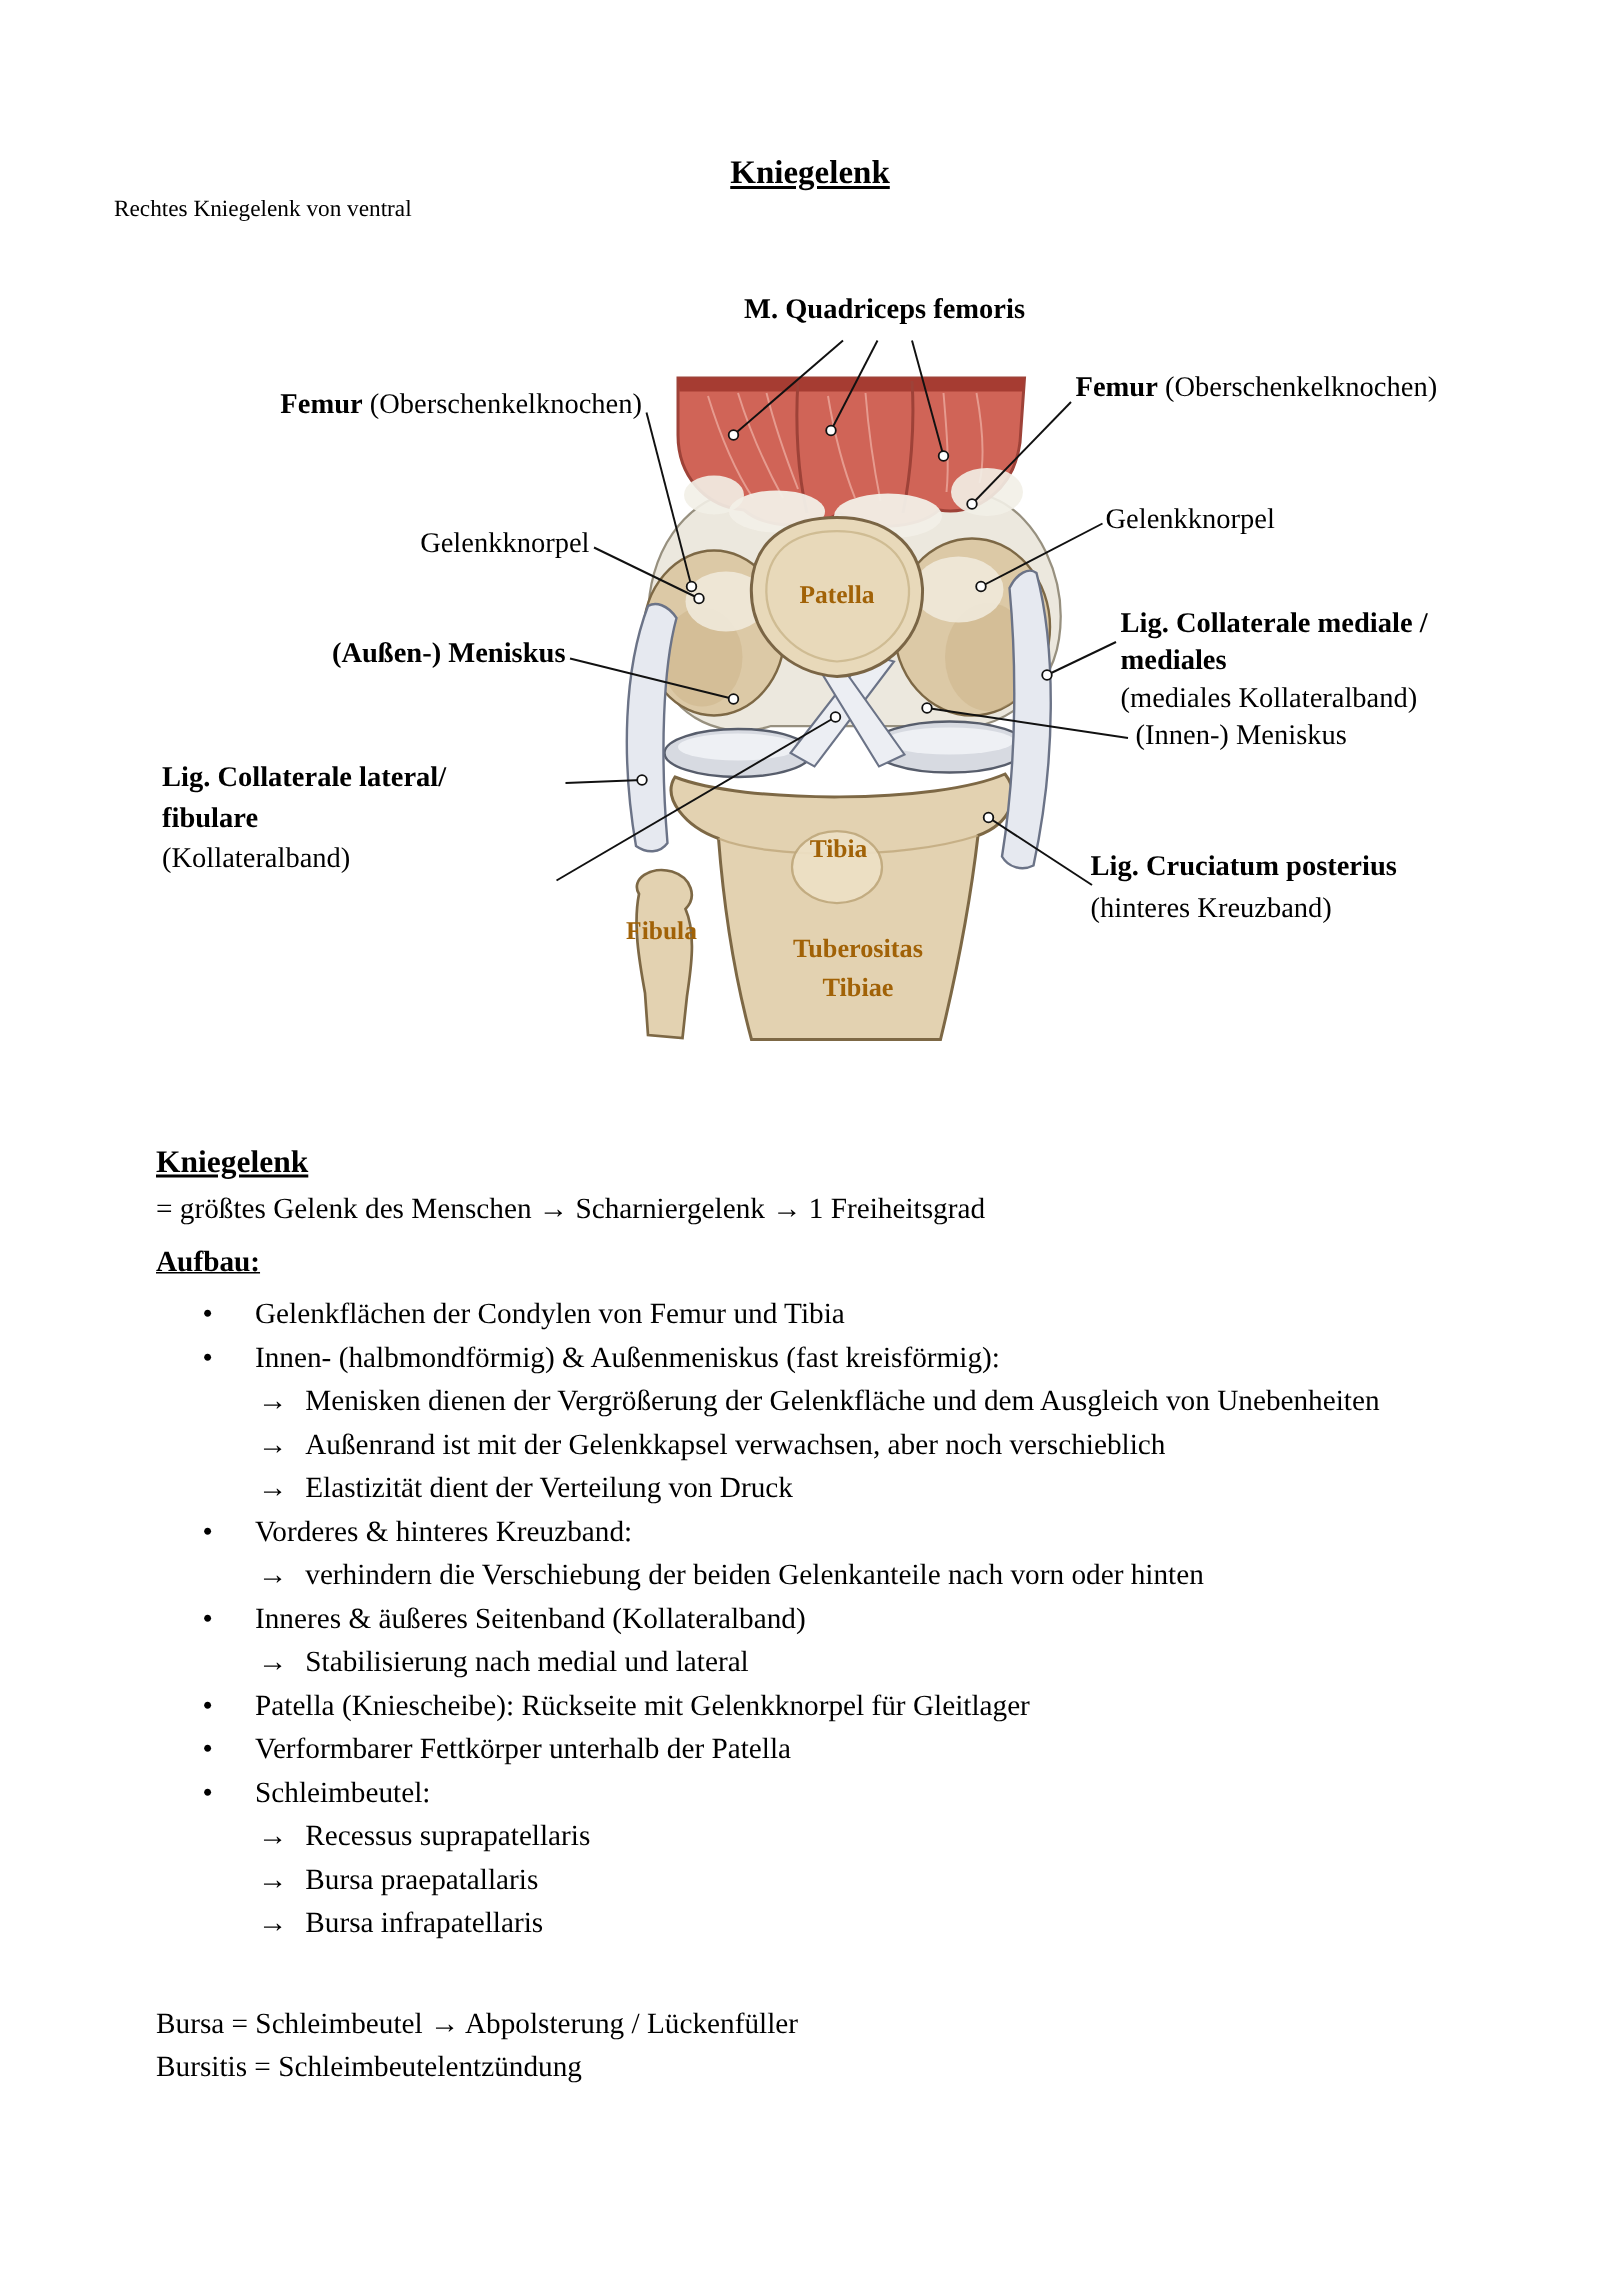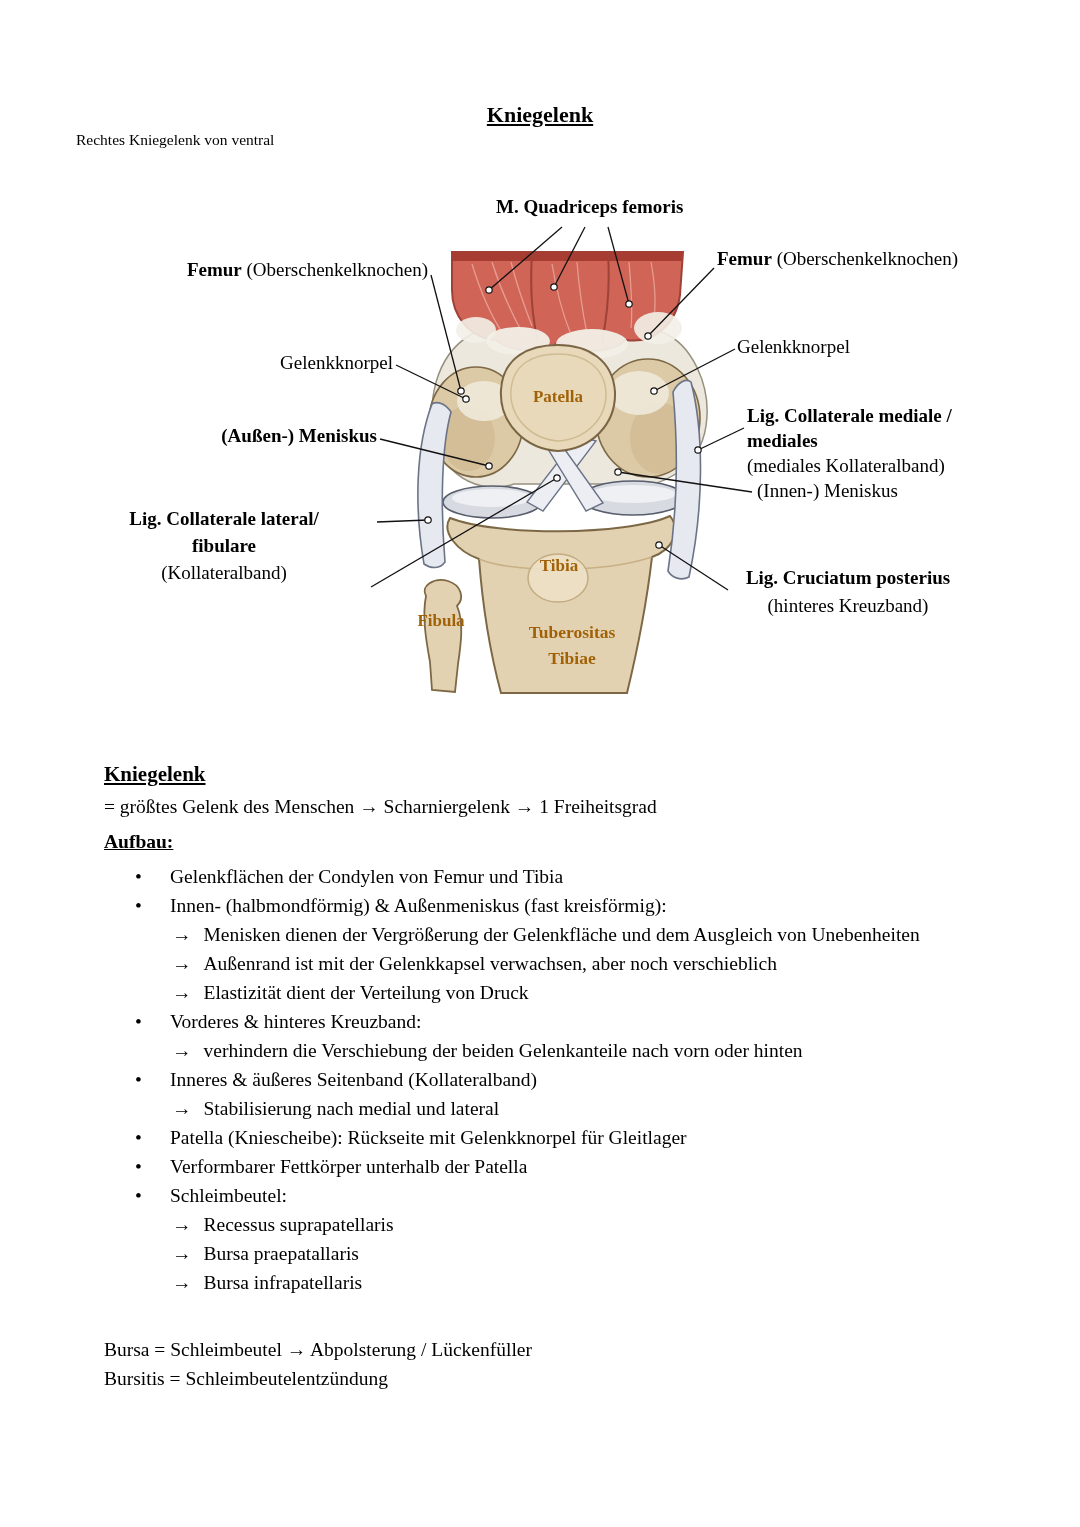--- a/index.html
+++ b/index.html
@@ -12,21 +12,21 @@
     color: #000;
     overflow: hidden;
     margin: 0 auto;
   }
   .abs { position: absolute; }
   .caption { font-size: 15.5px; }
   .title-wrap { text-align: center; }
   .doc-title { font-size: 22px; font-weight: bold; text-decoration: underline; }
   .doc-sub { font-size: 19px; font-weight: bold; margin-top: 4px; }
   .fig-label { position: absolute; font-size: 19px; line-height: 26px; white-space: nowrap; z-index: 4; }
-  .fig-label.center { text-align: center; }
+  .fig-label.center { }
   .bold { font-weight: bold; }
   .inner-label { position: absolute; font-weight: bold; font-size: 17px; color: #a16207; z-index: 4; text-align: center; }
   .knee { position: absolute; z-index: 1; }
   .leads { position: absolute; left: 0; top: 0; z-index: 3; pointer-events: none; }
   .body-sec { position: absolute; font-size: 19.5px; z-index: 2; }
   .sec-heading { font-size: 21px; font-weight: bold; text-decoration: underline; }
   .intro { margin-top: 9px; }
   .aufbau-heading { margin-top: 13px; font-weight: bold; text-decoration: underline; }
   .blist { list-style: none; margin: 9px 0 0 0; padding: 0; line-height: 29px; }
   .bitem { position: relative; padding-left: 66px; }

